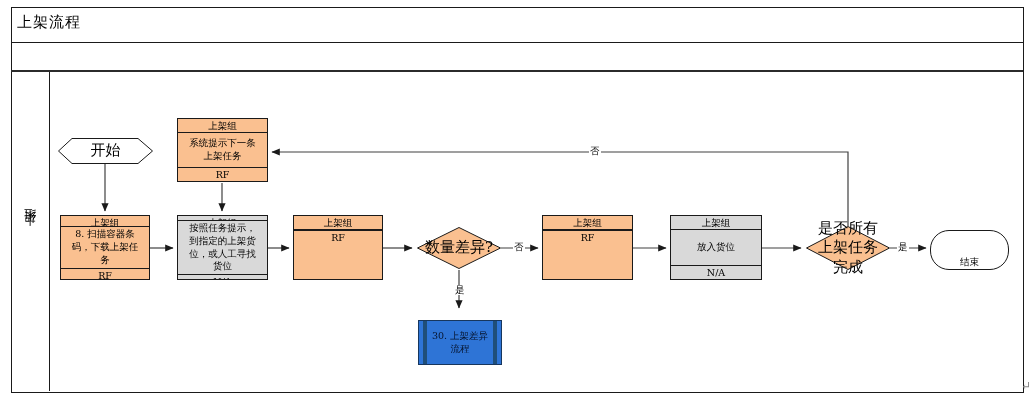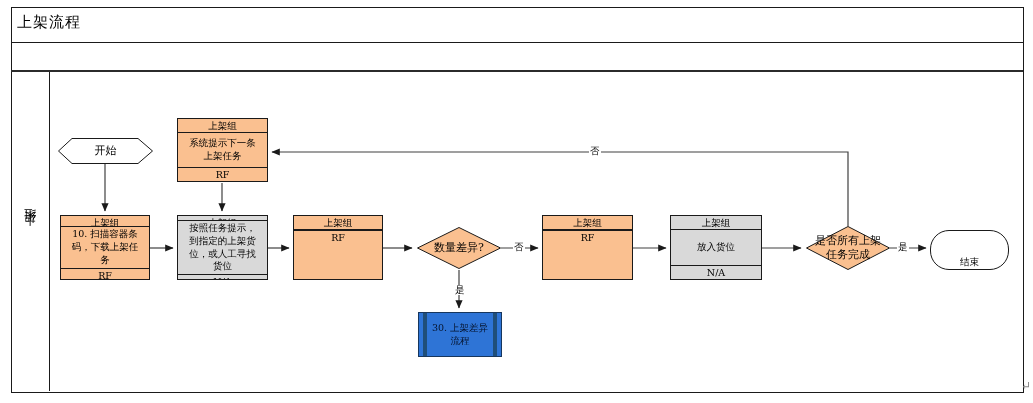--- a/index.html
+++ b/index.html
@@ -30,21 +30,21 @@
   .wire{stroke:var(--line);stroke-width:1.2;fill:none;}
   
   .node{z-index:2;}
   .task{display:flex;flex-direction:column;border:1px solid var(--border);
         font-size:9.5px;text-align:center;box-sizing:border-box;}
   .task .hd{height:13px;line-height:13px;border-bottom:1px solid var(--border);overflow:hidden;}
   .task .bd{flex:1;display:flex;align-items:center;justify-content:center;padding:1px 10px;line-height:1.35;}
   .task .ft{height:13px;line-height:13px;border-top:1px solid var(--border);overflow:hidden;}
   .task.orange{background:var(--task-fill);}
   .task.gray{background:var(--manual-fill);}
-  .shape{display:flex;align-items:center;justify-content:center;text-align:center;font-size:11px;}
+  .shape{display:flex;align-items:center;justify-content:center;text-align:center;font-size:15px;}
   .shape > svg{position:absolute;left:0;top:0;}
   .shape > .lbl{position:relative;z-index:1;line-height:1.3;padding:0 6px;}
   .poly-diamond{fill:var(--task-fill);stroke:var(--border);stroke-width:1;}
   .poly-hex{fill:#fff;stroke:var(--border);stroke-width:1;}
   .stadium{border:1px solid var(--border);border-radius:19px;background:#fff;
            display:flex;align-items:center;justify-content:center;font-size:9.5px;}
   .subproc{background:var(--sub-fill);border:1px solid #17365D;display:flex;align-items:center;
            justify-content:center;text-align:center;font-size:9.5px;line-height:1.3;color:#06142e;}
   .subproc .bar{position:absolute;top:0;bottom:0;width:4px;background:var(--sub-bar);}
   .subproc .bar.l{left:4px;} .subproc .bar.r{right:4px;}
@@ -85,21 +85,21 @@
 
 <div class="abs node shape" style="left:58px;top:138px;width:95px;height:26px;">
   <svg width="95" height="26" viewBox="0 0 95 26">
     <polygon class="poly-hex" points="14,0.5 80,0.5 94.5,13 80,25.5 14,25.5 0.5,13"></polygon>
   </svg>
   <span class="lbl">开始</span>
 </div>
 
 <div class="abs node task orange" style="left:60px;top:215px;width:90px;height:65px;">
   <div class="hd">上架组</div>
-  <div class="bd">10. 扫描容器条码，下载上架任务</div>
+  <div class="bd">8. 扫描容器条码，下载上架任务</div>
   <div class="ft">RF</div>
 </div>
 
 <div class="abs node task orange" style="left:177px;top:118px;width:91px;height:64px;">
   <div class="hd">上架组</div>
   <div class="bd">系统提示下一条上架任务</div>
   <div class="ft">RF</div>
 </div>
 
 <div class="abs node task gray" style="left:177px;top:215px;width:91px;height:65px;">
@@ -113,21 +113,21 @@
   <div class="ft">RF</div>
 </div>
 
 <div class="abs node shape" style="left:417px;top:227px;width:84px;height:42px;">
   <svg width="84" height="42" viewBox="0 0 84 42">
     <polygon class="poly-diamond" points="42,0.5 83.5,21 42,41.5 0.5,21"></polygon>
   </svg>
   <span class="lbl">数量差异?</span>
 </div>
 
-<div class="abs node subproc" style="left:418px;top:312px;width:82px;height:43px;">
+<div class="abs node subproc" style="left:418px;top:320px;width:82px;height:43px;">
   <div class="bar l"></div>
   <div class="bar r"></div>
   <span class="lbl">30. 上架差异流程</span>
 </div>
 
 <div class="abs node task orange" style="left:542px;top:215px;width:91px;height:65px;">
   <div class="hd">上架组</div>
   <div class="ft">RF</div>
 </div>
 

